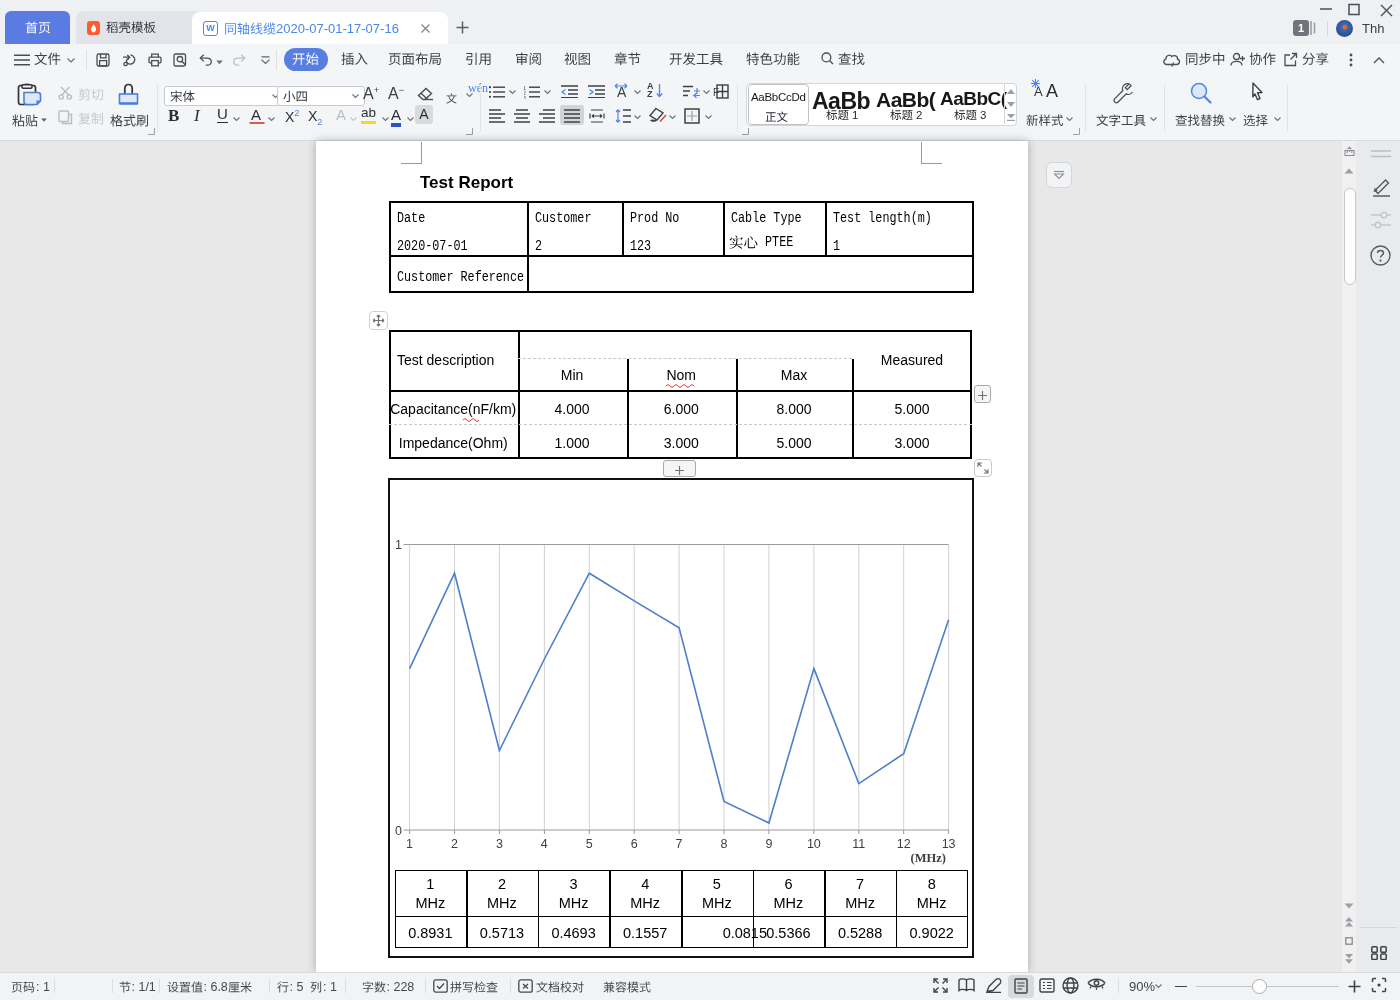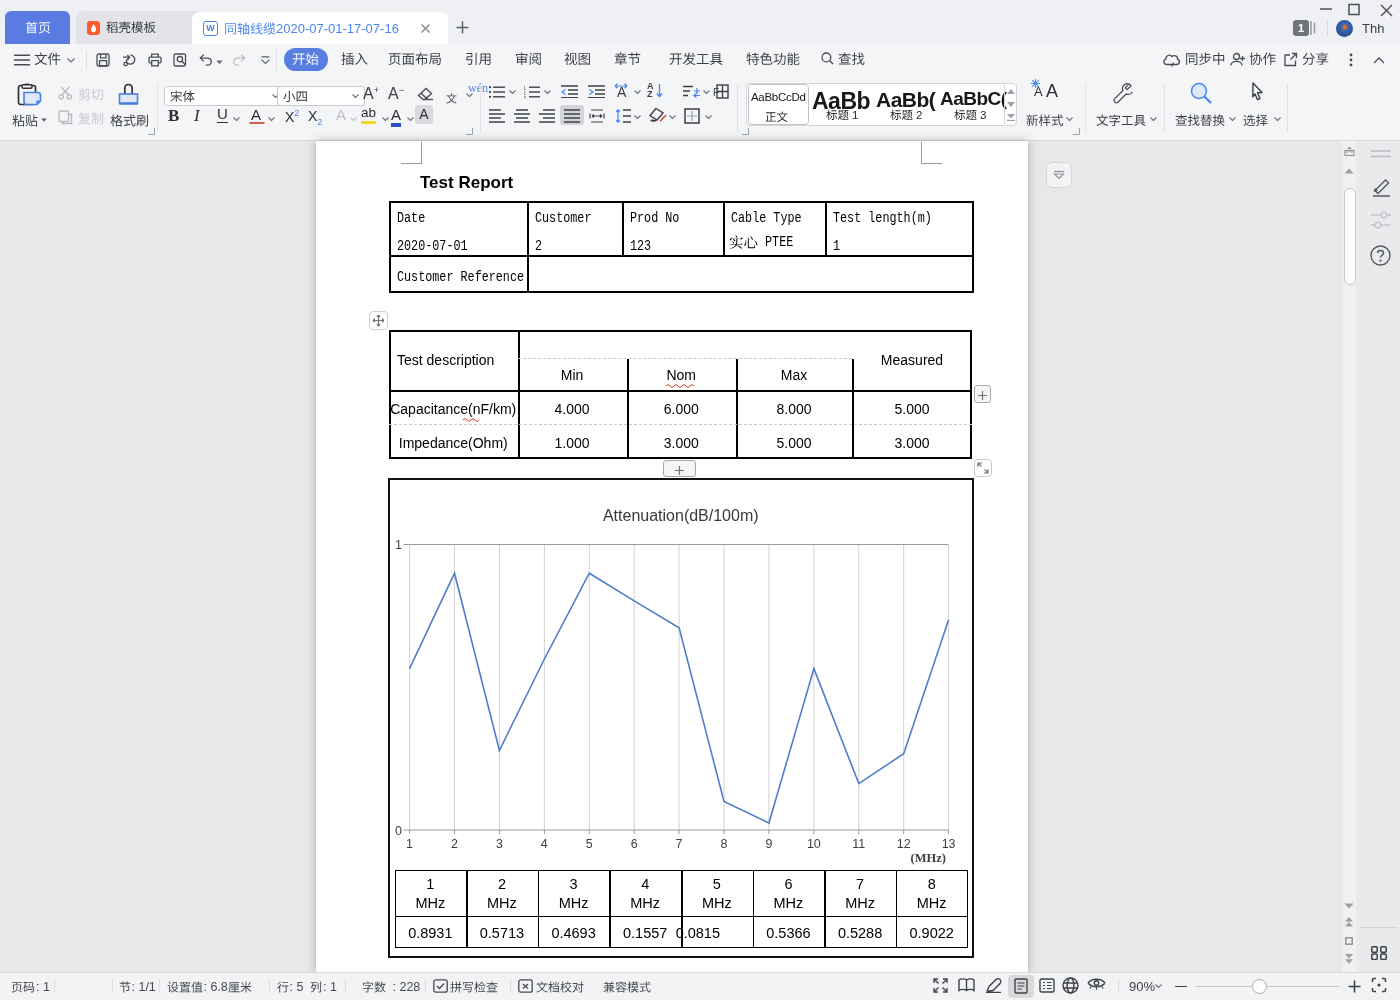--- a/index.html
+++ b/index.html
@@ -654,21 +654,20 @@
     <div class="" style="position:absolute;left:974px;top:385px;width:17px;height:18px;background:#f5f5f5;border:1px solid #a9a9a9;border-radius:3px;box-sizing:border-box"><svg width="9" height="9" viewBox="0 0 9 9" style="margin:3.5px 0 0 3px">
         <path d="M4.5 0 V9 M0 4.5 H9" stroke="#6f7378" stroke-width="1.2"></path>
       </svg></div>
     <div class="" style="position:absolute;left:663px;top:459.5px;width:33px;height:17px;background:#f5f5f5;border:1px solid #a9a9a9;border-radius:3px;box-sizing:border-box"><svg width="9" height="9" viewBox="0 0 9 9" style="margin:3px 0 0 11px">
         <path d="M4.5 0 V9 M0 4.5 H9" stroke="#6f7378" stroke-width="1.2"></path>
       </svg></div>
     <div class="" style="position:absolute;left:974px;top:458.5px;width:18px;height:18px;background:#fff;border:1px solid #c9cacd;border-radius:4px;box-sizing:border-box"><svg width="12" height="12" viewBox="0 0 12 12" style="margin:2px 0 0 2px">
         <path d="M1 5 V1 H5 M1 1 L4.5 4.5 M11 7 V11 H7 M11 11 L7.5 7.5" stroke="#6f7378" stroke-width="1.1" fill="none"></path>
       </svg></div>
     <div style="position:absolute;left:388px;top:478px;width:585.5px;height:479.5px;border:2px solid #111;box-sizing:border-box;background:#fff"></div>
-    <div style="position:absolute;left:388px;top:507px;width:585.5px;height:18px;text-align:center;font-family:'Liberation Sans',sans-serif;font-size:16px;color:#3a3a3a">Attenuation(dB/100m)</div>
     <svg width="1400" height="1000" viewBox="0 0 1400 1000" style="position:absolute;left:0px;top:0px;width:1400px;height:1000px;;pointer-events:none">
       <line x1="409.6" y1="544.5" x2="409.6" y2="830.0" stroke="#d2d2d2" stroke-width="1"></line>
       <line x1="409.6" y1="830.0" x2="409.6" y2="834.0" stroke="#9b9b9b" stroke-width="1"></line>
       <line x1="454.5" y1="544.5" x2="454.5" y2="830.0" stroke="#d2d2d2" stroke-width="1"></line>
       <line x1="454.5" y1="830.0" x2="454.5" y2="834.0" stroke="#9b9b9b" stroke-width="1"></line>
       <line x1="499.4" y1="544.5" x2="499.4" y2="830.0" stroke="#d2d2d2" stroke-width="1"></line>
       <line x1="499.4" y1="830.0" x2="499.4" y2="834.0" stroke="#9b9b9b" stroke-width="1"></line>
       <line x1="544.4" y1="544.5" x2="544.4" y2="830.0" stroke="#d2d2d2" stroke-width="1"></line>
       <line x1="544.4" y1="830.0" x2="544.4" y2="834.0" stroke="#9b9b9b" stroke-width="1"></line>
       <line x1="589.3" y1="544.5" x2="589.3" y2="830.0" stroke="#d2d2d2" stroke-width="1"></line>
@@ -727,21 +726,21 @@
     <div style="position:absolute;left:466.125px;top:895px;width:71.625px;height:15px;text-align:center;font-family:'Liberation Sans',sans-serif;font-size:14.5px;color:#000">MHz</div>
     <div style="position:absolute;left:466.125px;top:924.5px;width:71.625px;height:15px;text-align:center;font-family:'Liberation Sans',sans-serif;font-size:14.5px;color:#000">0.5713</div>
     <div style="position:absolute;left:537.75px;top:876px;width:71.625px;height:15px;text-align:center;font-family:'Liberation Sans',sans-serif;font-size:14.5px;color:#000">3</div>
     <div style="position:absolute;left:537.75px;top:895px;width:71.625px;height:15px;text-align:center;font-family:'Liberation Sans',sans-serif;font-size:14.5px;color:#000">MHz</div>
     <div style="position:absolute;left:537.75px;top:924.5px;width:71.625px;height:15px;text-align:center;font-family:'Liberation Sans',sans-serif;font-size:14.5px;color:#000">0.4693</div>
     <div style="position:absolute;left:609.375px;top:876px;width:71.625px;height:15px;text-align:center;font-family:'Liberation Sans',sans-serif;font-size:14.5px;color:#000">4</div>
     <div style="position:absolute;left:609.375px;top:895px;width:71.625px;height:15px;text-align:center;font-family:'Liberation Sans',sans-serif;font-size:14.5px;color:#000">MHz</div>
     <div style="position:absolute;left:609.375px;top:924.5px;width:71.625px;height:15px;text-align:center;font-family:'Liberation Sans',sans-serif;font-size:14.5px;color:#000">0.1557</div>
     <div style="position:absolute;left:681.0px;top:876px;width:71.625px;height:15px;text-align:center;font-family:'Liberation Sans',sans-serif;font-size:14.5px;color:#000">5</div>
     <div style="position:absolute;left:681.0px;top:895px;width:71.625px;height:15px;text-align:center;font-family:'Liberation Sans',sans-serif;font-size:14.5px;color:#000">MHz</div>
-    <div style="position:absolute;left:662px;top:924.5px;width:71.625px;height:15px;text-align:center;font-family:'Liberation Sans',sans-serif;font-size:14.5px;color:#000">0.0815</div>
+    <div style="position:absolute;left:709px;top:924.5px;width:71.625px;height:15px;text-align:center;font-family:'Liberation Sans',sans-serif;font-size:14.5px;color:#000">0.0815</div>
     <div style="position:absolute;left:752.625px;top:876px;width:71.625px;height:15px;text-align:center;font-family:'Liberation Sans',sans-serif;font-size:14.5px;color:#000">6</div>
     <div style="position:absolute;left:752.625px;top:895px;width:71.625px;height:15px;text-align:center;font-family:'Liberation Sans',sans-serif;font-size:14.5px;color:#000">MHz</div>
     <div style="position:absolute;left:752.625px;top:924.5px;width:71.625px;height:15px;text-align:center;font-family:'Liberation Sans',sans-serif;font-size:14.5px;color:#000">0.5366</div>
     <div style="position:absolute;left:824.25px;top:876px;width:71.625px;height:15px;text-align:center;font-family:'Liberation Sans',sans-serif;font-size:14.5px;color:#000">7</div>
     <div style="position:absolute;left:824.25px;top:895px;width:71.625px;height:15px;text-align:center;font-family:'Liberation Sans',sans-serif;font-size:14.5px;color:#000">MHz</div>
     <div style="position:absolute;left:824.25px;top:924.5px;width:71.625px;height:15px;text-align:center;font-family:'Liberation Sans',sans-serif;font-size:14.5px;color:#000">0.5288</div>
     <div style="position:absolute;left:895.875px;top:876px;width:71.625px;height:15px;text-align:center;font-family:'Liberation Sans',sans-serif;font-size:14.5px;color:#000">8</div>
     <div style="position:absolute;left:895.875px;top:895px;width:71.625px;height:15px;text-align:center;font-family:'Liberation Sans',sans-serif;font-size:14.5px;color:#000">MHz</div>
     <div style="position:absolute;left:895.875px;top:924.5px;width:71.625px;height:15px;text-align:center;font-family:'Liberation Sans',sans-serif;font-size:14.5px;color:#000">0.9022</div>
     <div style="position:absolute;left:1342px;top:141px;width:14px;height:831px;background:#f0f0f1"></div>
@@ -840,21 +839,21 @@
         <use href="#a5217" transform="translate(0,880) scale(1,-1)"></use>
       </svg>
       <span style="font-family:'Liberation Sans',sans-serif;font-size:12.5px;color:#45494f;margin-left:1px">: 1</span>
     </div>
     <div style="position:absolute;left:345px;top:979px;width:1px;height:14px;background:#dcdddf"></div>
     <div style="position:absolute;left:361.5px;top:979.5px;height:14px;display:flex;align-items:center">
       <svg class="ck" width="24.0" height="12" viewBox="0 0 2000 1000" style="fill:#45494f;vertical-align:0px">
         <use href="#a5b57" transform="translate(0,880) scale(1,-1)"></use>
         <use href="#a6570" transform="translate(1000,880) scale(1,-1)"></use>
       </svg>
-      <span style="font-family:'Liberation Sans',sans-serif;font-size:12.5px;color:#45494f;margin-left:7px">: 228</span>
+      <span style="font-family:'Liberation Sans',sans-serif;font-size:12.5px;color:#45494f;margin-left:1px">: 228</span>
     </div>
     <div style="position:absolute;left:425px;top:979px;width:1px;height:14px;background:#dcdddf"></div>
     <svg width="15" height="14" viewBox="0 0 15 14" style="position:absolute;left:432.5px;top:979px;">
       <rect x="0.8" y="0.8" width="13.4" height="12.4" rx="2" fill="none" stroke="#45494f" stroke-width="1.3"></rect>
       <path d="M4 7 L6.5 9.5 L11 4.5" fill="none" stroke="#45494f" stroke-width="1.3"></path>
     </svg>
     <div style="position:absolute;left:450px;top:979.5px;height:14px;display:flex;align-items:center">
       <svg class="ck" width="48.0" height="12" viewBox="0 0 4000 1000" style="fill:#45494f;vertical-align:0px">
         <use href="#a62fc" transform="translate(0,880) scale(1,-1)"></use>
         <use href="#a5199" transform="translate(1000,880) scale(1,-1)"></use>

